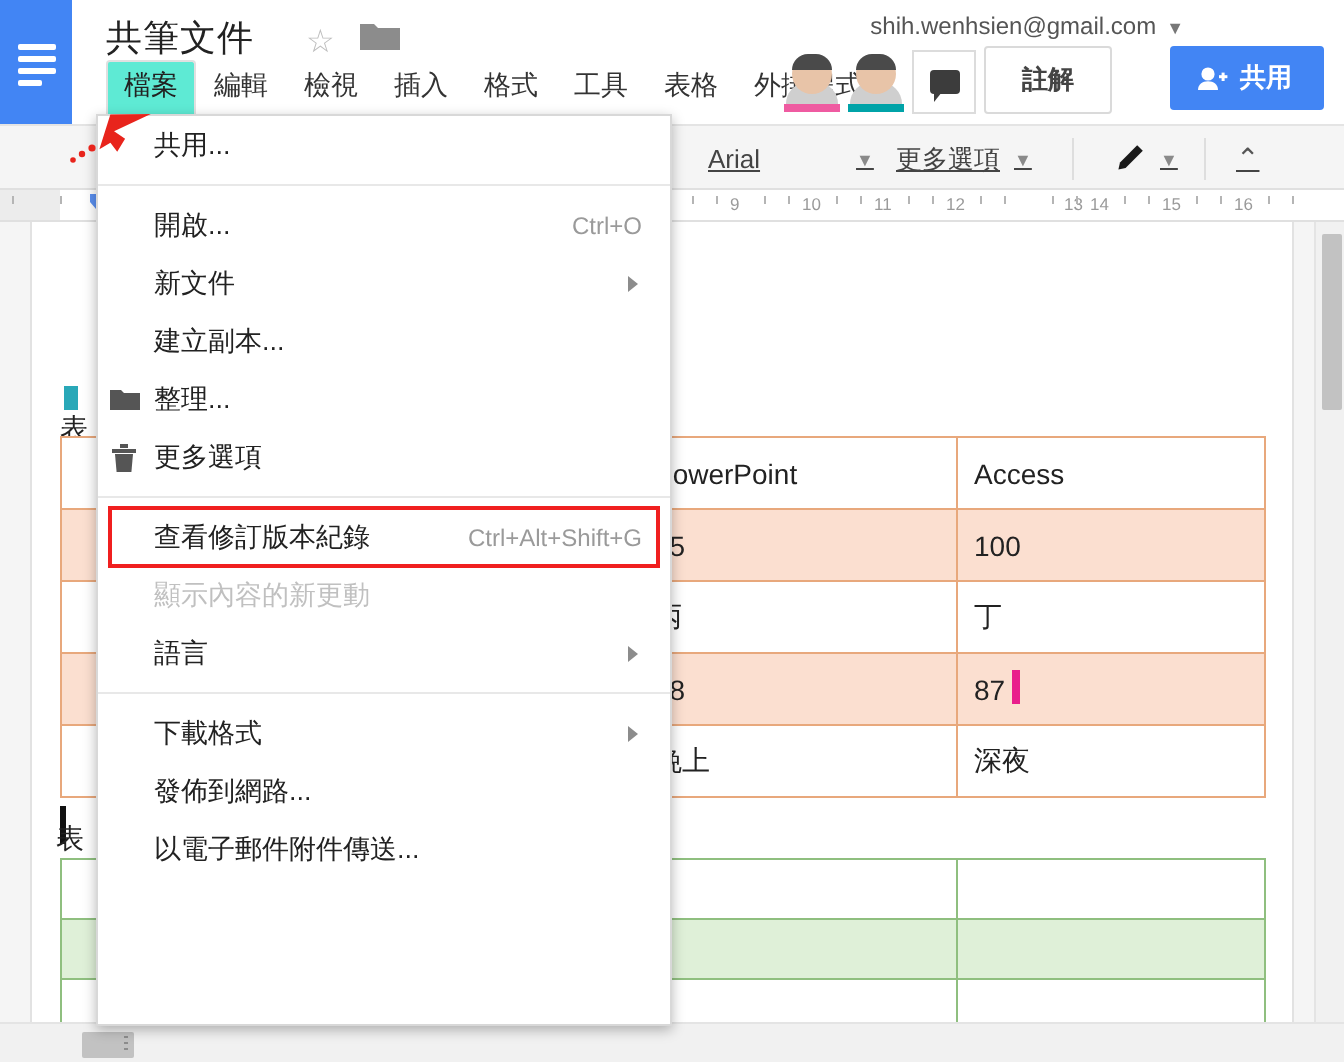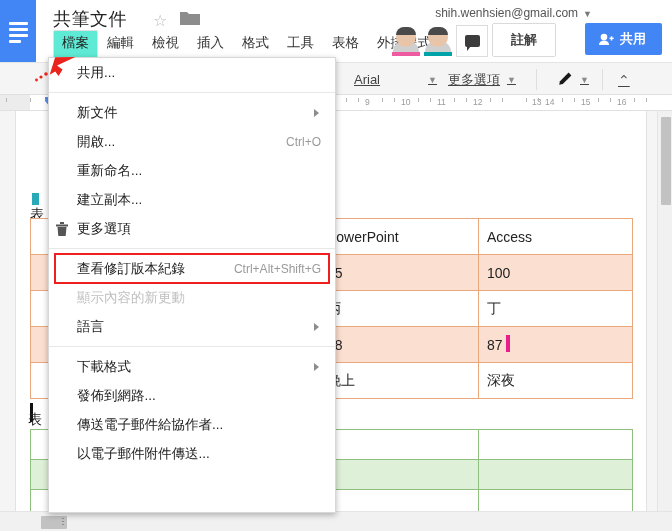--- a/index.html
+++ b/index.html
@@ -468,32 +468,37 @@
         </span>
     </div>
   </div>
 
   <div class="dropdown" id="dropdown">
       <div class="mrow">
         <span class="lbl">共用...</span>
       </div>
       <div class="msep"></div>
       <div class="mrow">
+        <span class="lbl">開啟...</span>
+        <span class="sc">Ctrl+O</span>
+      </div>
+      <div class="mrow">
         <span class="lbl">新文件</span>
         <span class="arrow"></span>
       </div>
       <div class="mrow">
-        <span class="lbl">開啟...</span>
-        <span class="sc">Ctrl+O</span>
-      </div>
-      <div class="mrow">
-        <span class="lbl">重新命名...</span>
-      </div>
-      <div class="mrow">
         <span class="lbl">建立副本...</span>
+      </div>
+      <div class="mrow">
+        <span class="mi">
+          <svg width="15" height="12" viewBox="0 0 15 12">
+            <path d="M0 1h5.5l1.5 1.5H15V11H0z" fill="#555"></path>
+          </svg>
+        </span>
+        <span class="lbl">整理...</span>
       </div>
       <div class="mrow">
         <span class="mi">
           <svg width="12" height="14" viewBox="0 0 12 14">
             <rect x="4" y="0" width="4" height="2" fill="#555"></rect>
             <rect x="0" y="2.5" width="12" height="2" fill="#555"></rect>
             <path d="M1.5 5h9l-.8 9H2.3z" fill="#555"></path>
           </svg>
         </span>
         <span class="lbl">更多選項</span>
@@ -512,23 +517,20 @@
       </div>
       <div class="msep"></div>
       <div class="mrow">
         <span class="lbl">下載格式</span>
         <span class="arrow"></span>
       </div>
       <div class="mrow">
         <span class="lbl">發佈到網路...</span>
       </div>
       <div class="mrow">
-        <span class="lbl">傳送電子郵件給協作者...</span>
-      </div>
-      <div class="mrow">
         <span class="lbl">以電子郵件附件傳送...</span>
       </div>
     </div>
 
   <div class="red-arrow">
     <svg width="48" height="40" viewBox="0 0 48 40">
       <path d="M44 3 L27 14 L33 17 L30 24 L26 20 L21 24 L24 6 Z" fill="#e8241c" transform="rotate(8 30 14)"></path>
       <circle cx="16" cy="22" r="1.8" fill="#e8241c"></circle>
       <circle cx="11" cy="25" r="1.6" fill="#e8241c"></circle>
       <circle cx="6.5" cy="28" r="1.4" fill="#e8241c"></circle>

